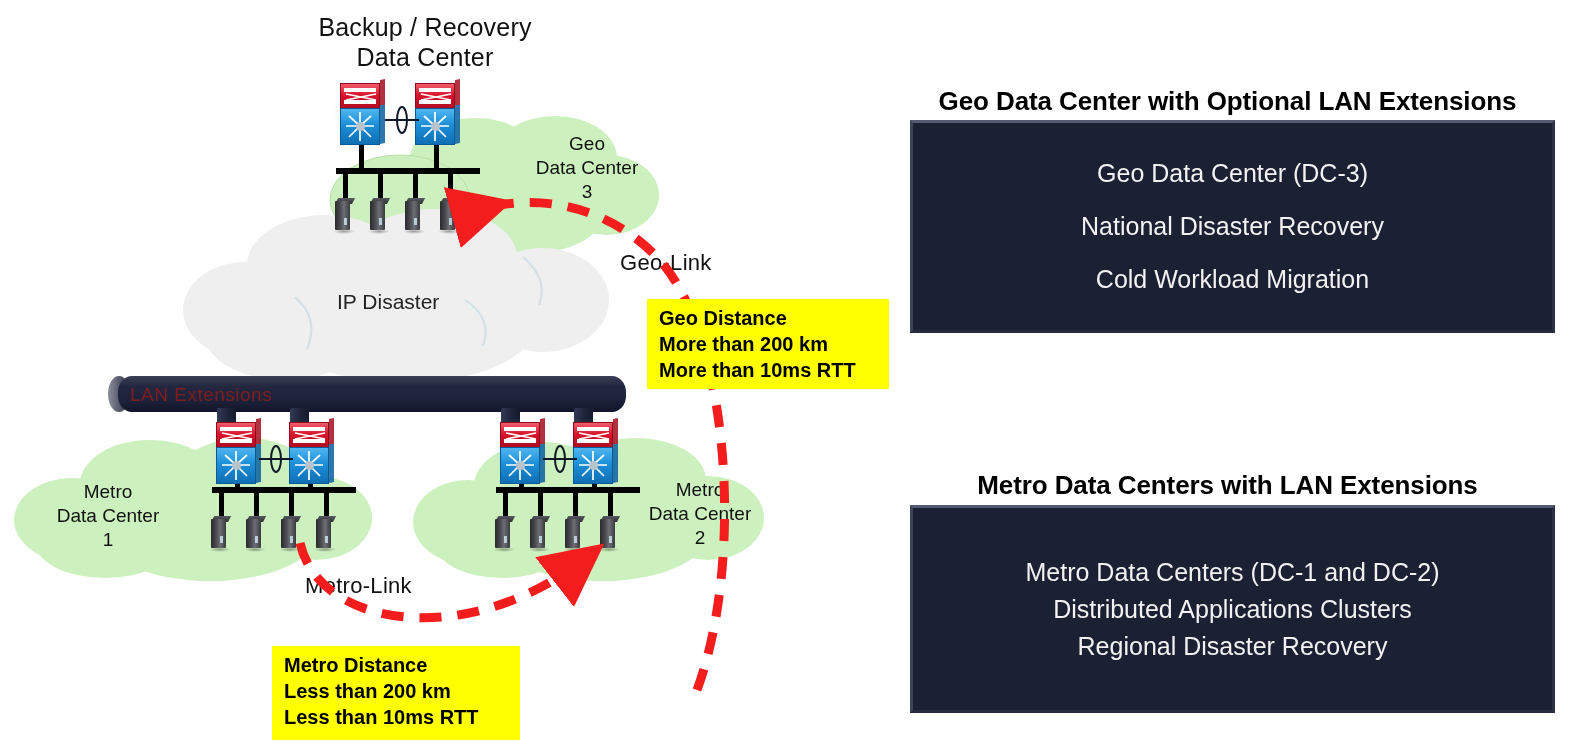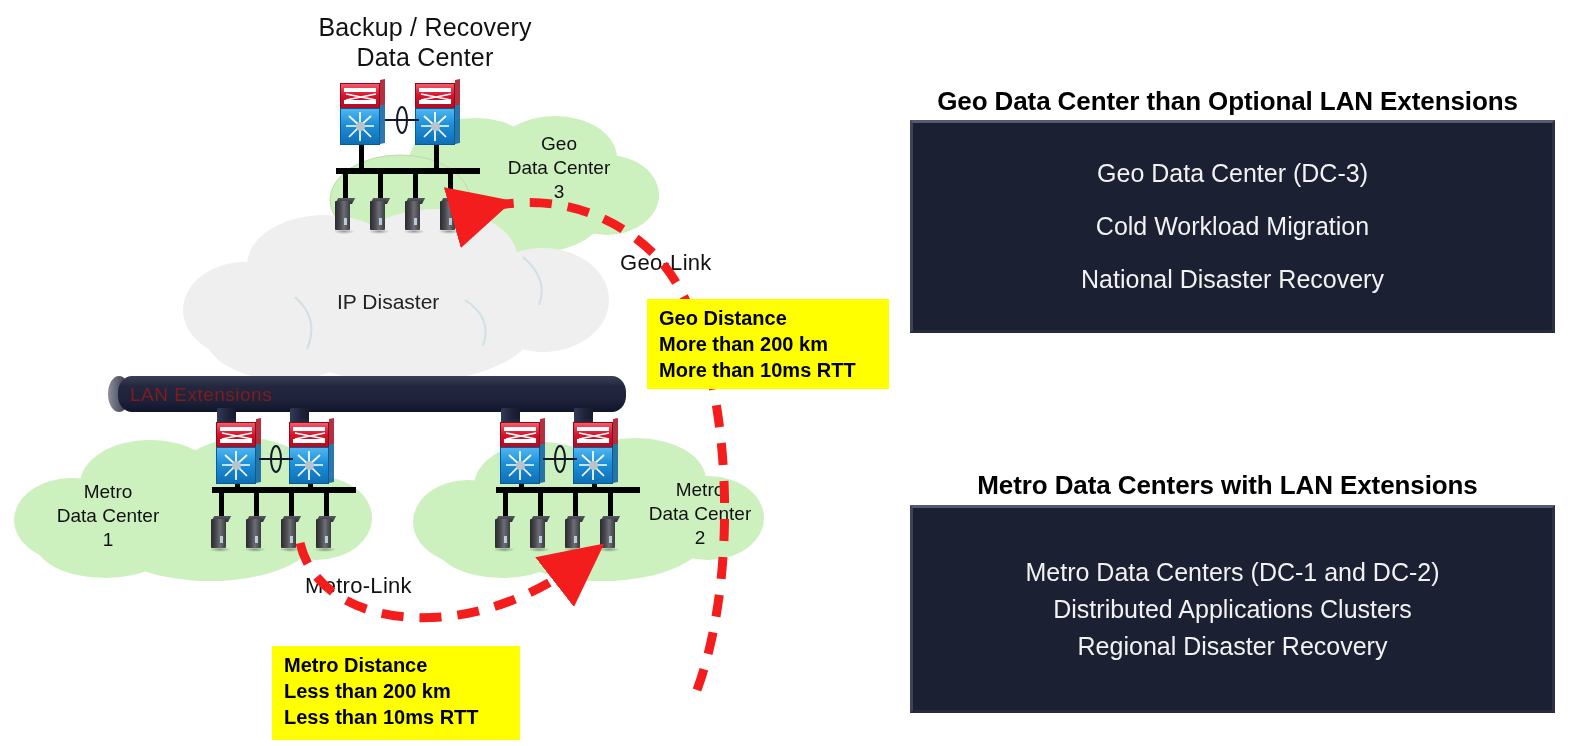--- a/index.html
+++ b/index.html
@@ -247,21 +247,21 @@
       <ellipse cx="298" cy="88" rx="56" ry="42" fill="#cdf0bf"></ellipse>
       <ellipse cx="192" cy="106" rx="104" ry="45" fill="#cdf0bf"></ellipse>
       <ellipse cx="92" cy="112" rx="68" ry="36" fill="#cdf0bf"></ellipse>
     </g>
   </svg>
 </div>
 
 <div class="dc-title" style="left:280px; top:12px; width:290px;">Backup / Recovery
 Data Center</div>
 
-<div class="cloud-label" style="left:484px; top:132px; width:150px;">Geo
+<div class="cloud-label" style="left:512px; top:132px; width:150px;">Geo
 Data Center
 3</div>
 
 <div class="cloud-label" style="left:28px; top:480px; width:160px;">Metro
 Data Center
 1</div>
 
 <div class="cloud-label" style="left:620px; top:478px; width:160px;">Metro
 Data Center
 2</div>
@@ -545,26 +545,26 @@
 </svg>
 
 <div class="callout" style="left:647px; top:299px; width:242px; height:90px;">Geo Distance
 More than 200 km
 More than 10ms RTT</div>
 
 <div class="callout" style="left:272px; top:646px; width:248px; height:94px;">Metro Distance
 Less than 200 km
 Less than 10ms RTT</div>
 
-<div class="panel-title" style="left:885px; top:86px; width:685px;">Geo Data Center than Optional LAN Extensions</div>
+<div class="panel-title" style="left:885px; top:86px; width:685px;">Geo Data Center with Optional LAN Extensions</div>
 
 <div class="panel-box spaced" style="left:910px; top:120px; width:645px; height:213px;">
   <div class="panel-line">Geo Data Center (DC-3)</div>
+  <div class="panel-line">National Disaster Recovery</div>
   <div class="panel-line">Cold Workload Migration</div>
-  <div class="panel-line">National Disaster Recovery</div>
 </div>
 
 <div class="panel-title" style="left:885px; top:470px; width:685px;">Metro Data Centers with LAN Extensions</div>
 
 <div class="panel-box tight" style="left:910px; top:505px; width:645px; height:208px;">
   <div class="panel-line">Metro Data Centers (DC-1 and DC-2)</div>
   <div class="panel-line">Distributed Applications Clusters</div>
   <div class="panel-line">Regional Disaster Recovery</div>
 </div>
 

